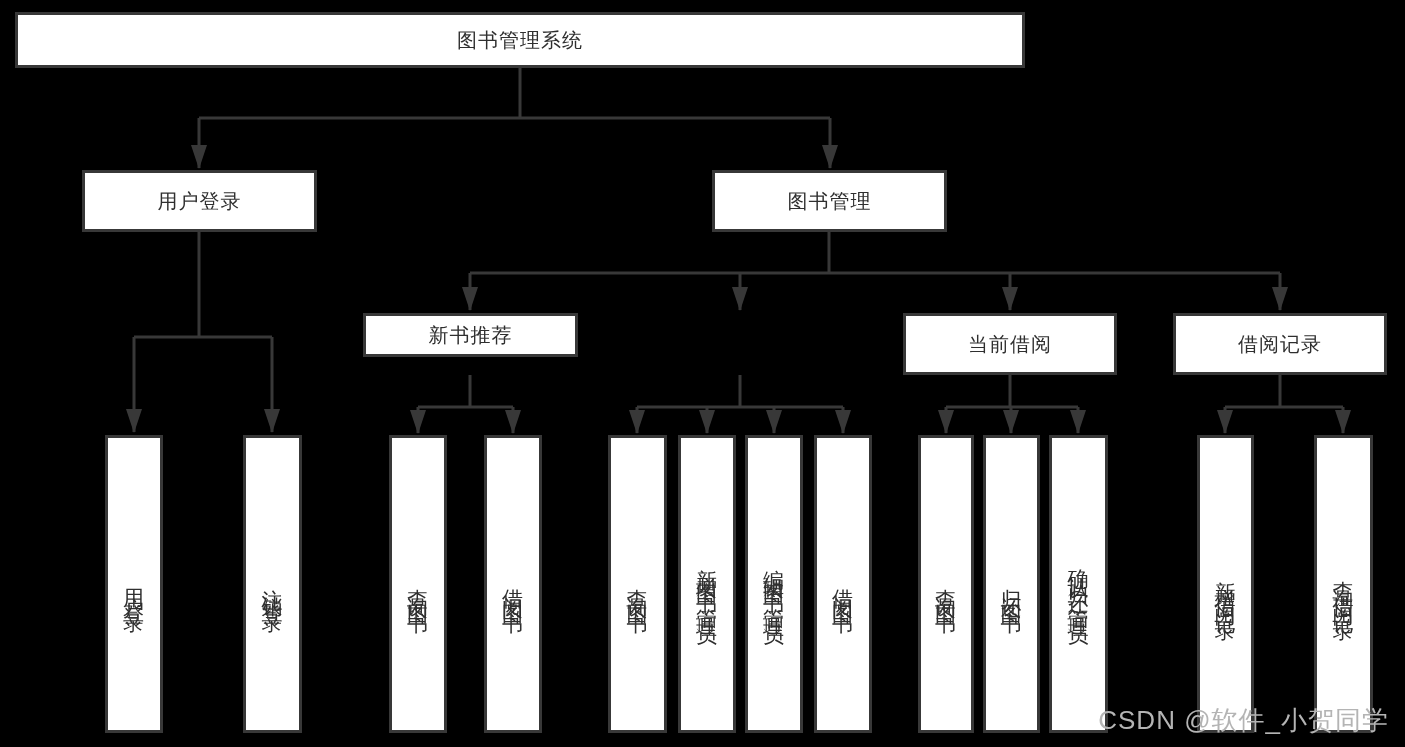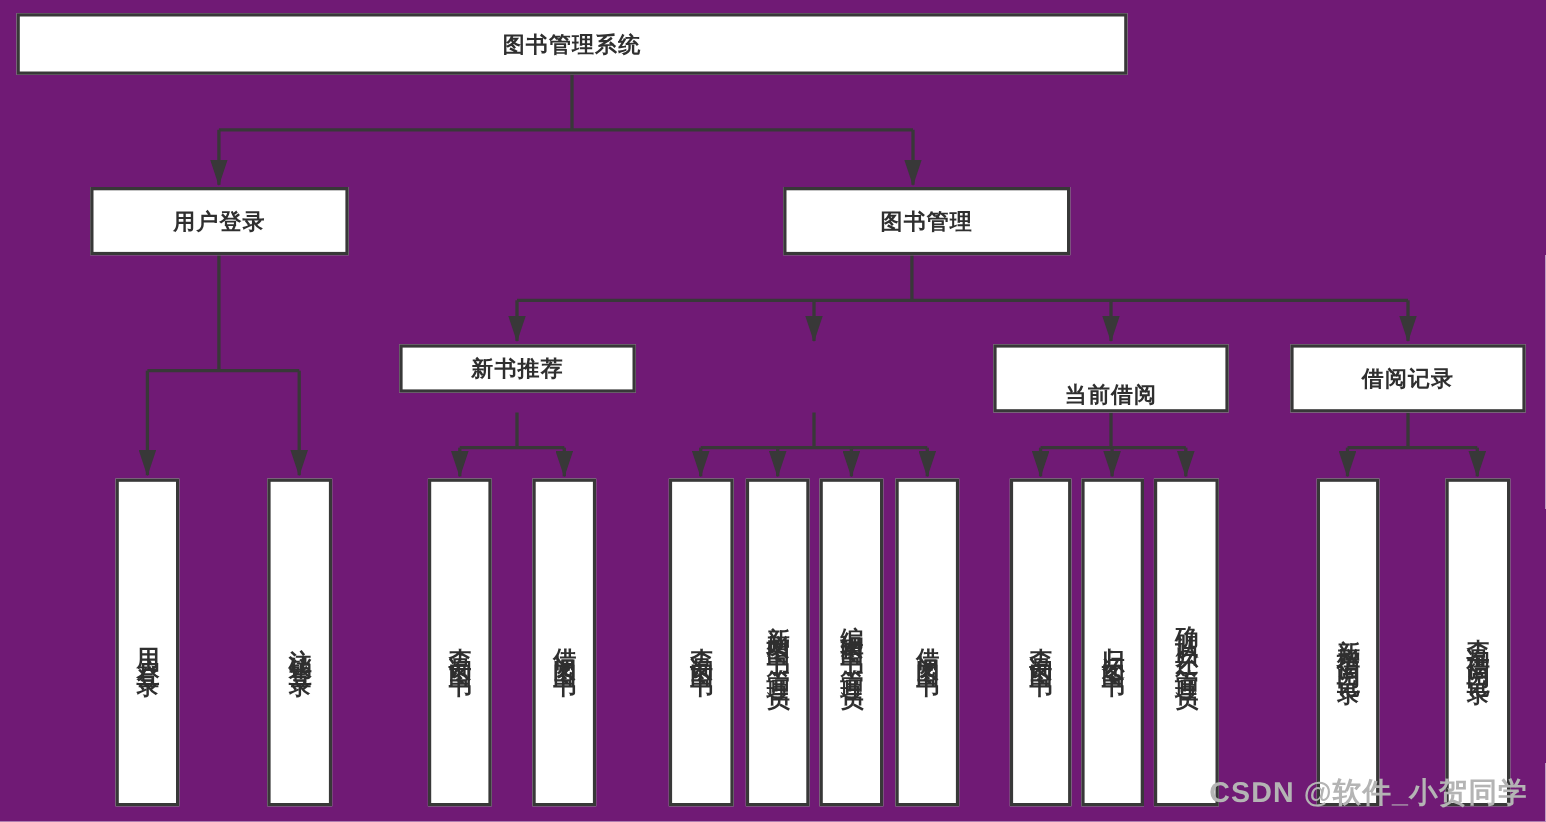--- a/index.html
+++ b/index.html
@@ -2,23 +2,22 @@
 <html><head>
 <meta charset="utf-8">
 <style>
   * { margin: 0; padding: 0; box-sizing: border-box; }
   html, body { background: #ffffff; }
   body { font-family: "Liberation Sans", "DejaVu Sans", sans-serif; }
   .canvas {
     position: relative;
     width: 1405px;
     height: 747px;
-    background: #701a75;
+    background: #000000;
     overflow: hidden;
-    font-weight: bold;
   }
   .connectors {
     position: absolute;
     left: 0; top: 0;
     width: 1405px; height: 747px;
     pointer-events: none;
   }
   .node {
     position: absolute;
     background: #ffffff;
@@ -113,28 +112,28 @@
     </g>
   </svg>
 
   <div class="node" style="left:15px; top:12px; width:1010px; height:56px;">
     <span>图书管理系统</span>
   </div>
 
   <div class="node" style="left:82px; top:170px; width:235px; height:62px;">
     <span>用户登录</span>
   </div>
-  <div class="node" style="left:712px; top:170px; width:261px; height:62px;">
+  <div class="node" style="left:712px; top:170px; width:235px; height:62px;">
     <span>图书管理</span>
   </div>
 
   <div class="node" style="left:363px; top:313px; width:215px; height:44px;">
     <span>新书推荐</span>
   </div>
-  <div class="node" style="left:903px; top:313px; width:214px; height:62px;align-items:flex-end;">
+  <div class="node" style="left:903px; top:313px; width:214px; height:62px;">
     <span>当前借阅</span>
   </div>
   <div class="node" style="left:1173px; top:313px; width:214px; height:62px;">
     <span>借阅记录</span>
   </div>
 
   <div class="vnode" style="left:105px; top:435px; width:58px; height:298px;">
     <span class="vlabel">用户登录</span>
   </div>
   <div class="vnode" style="left:243px; top:435px; width:59px; height:298px;">

